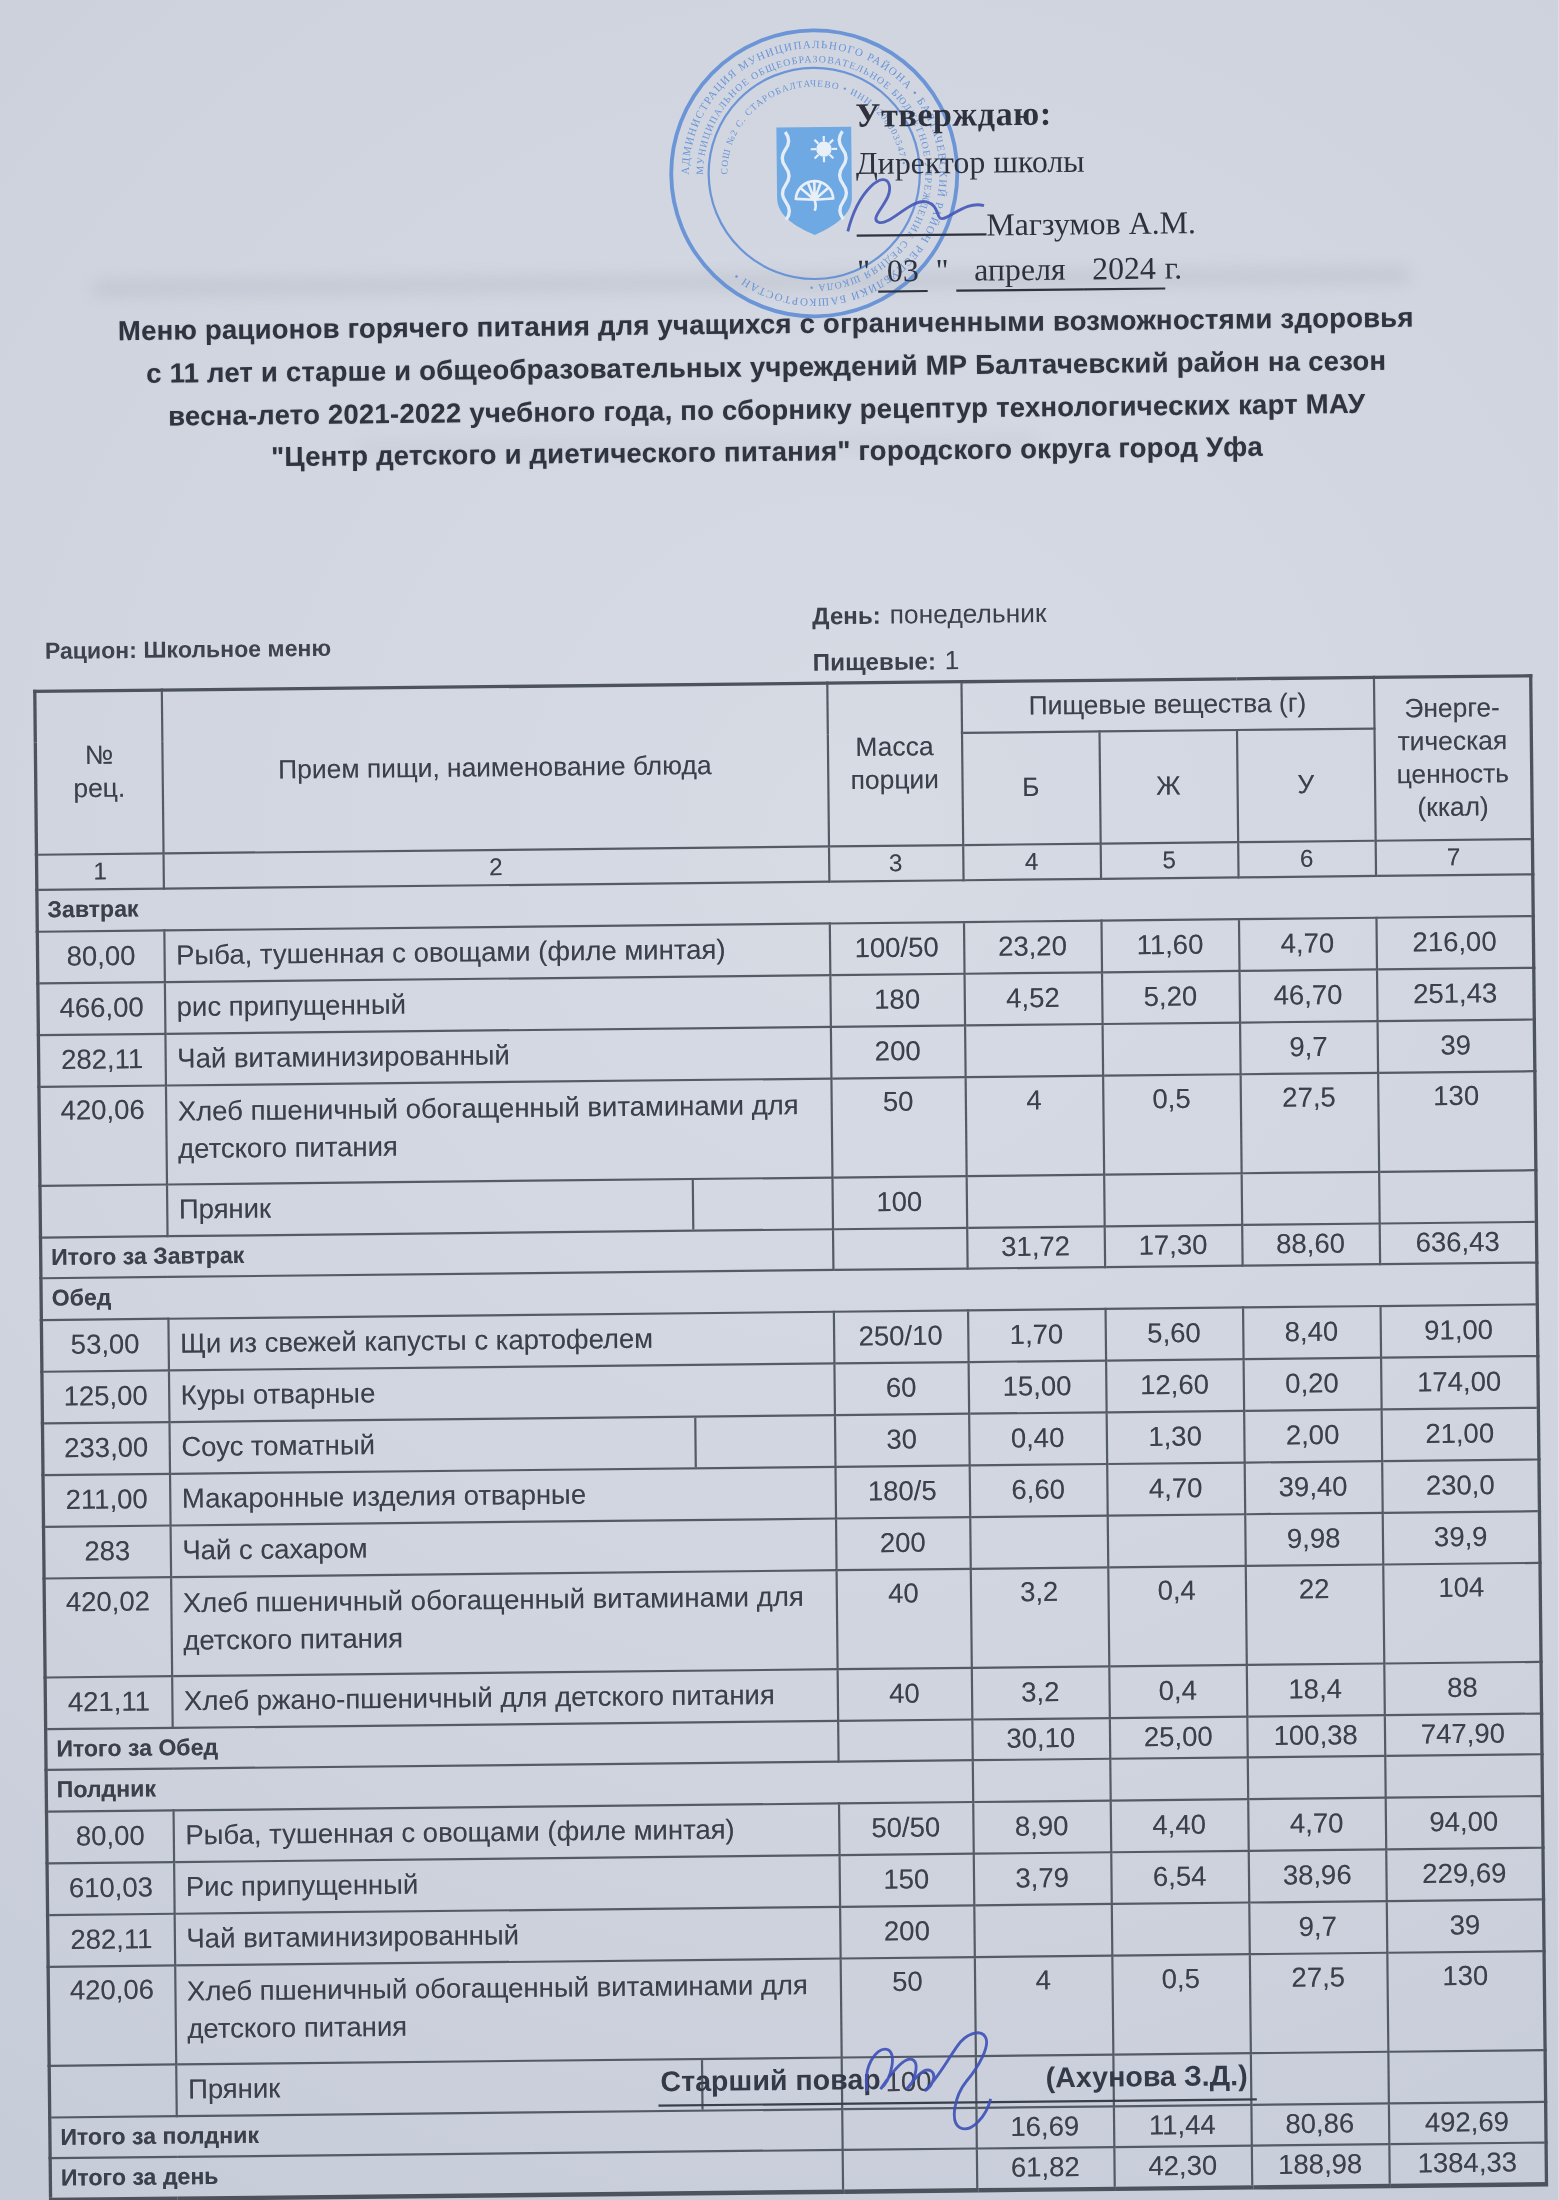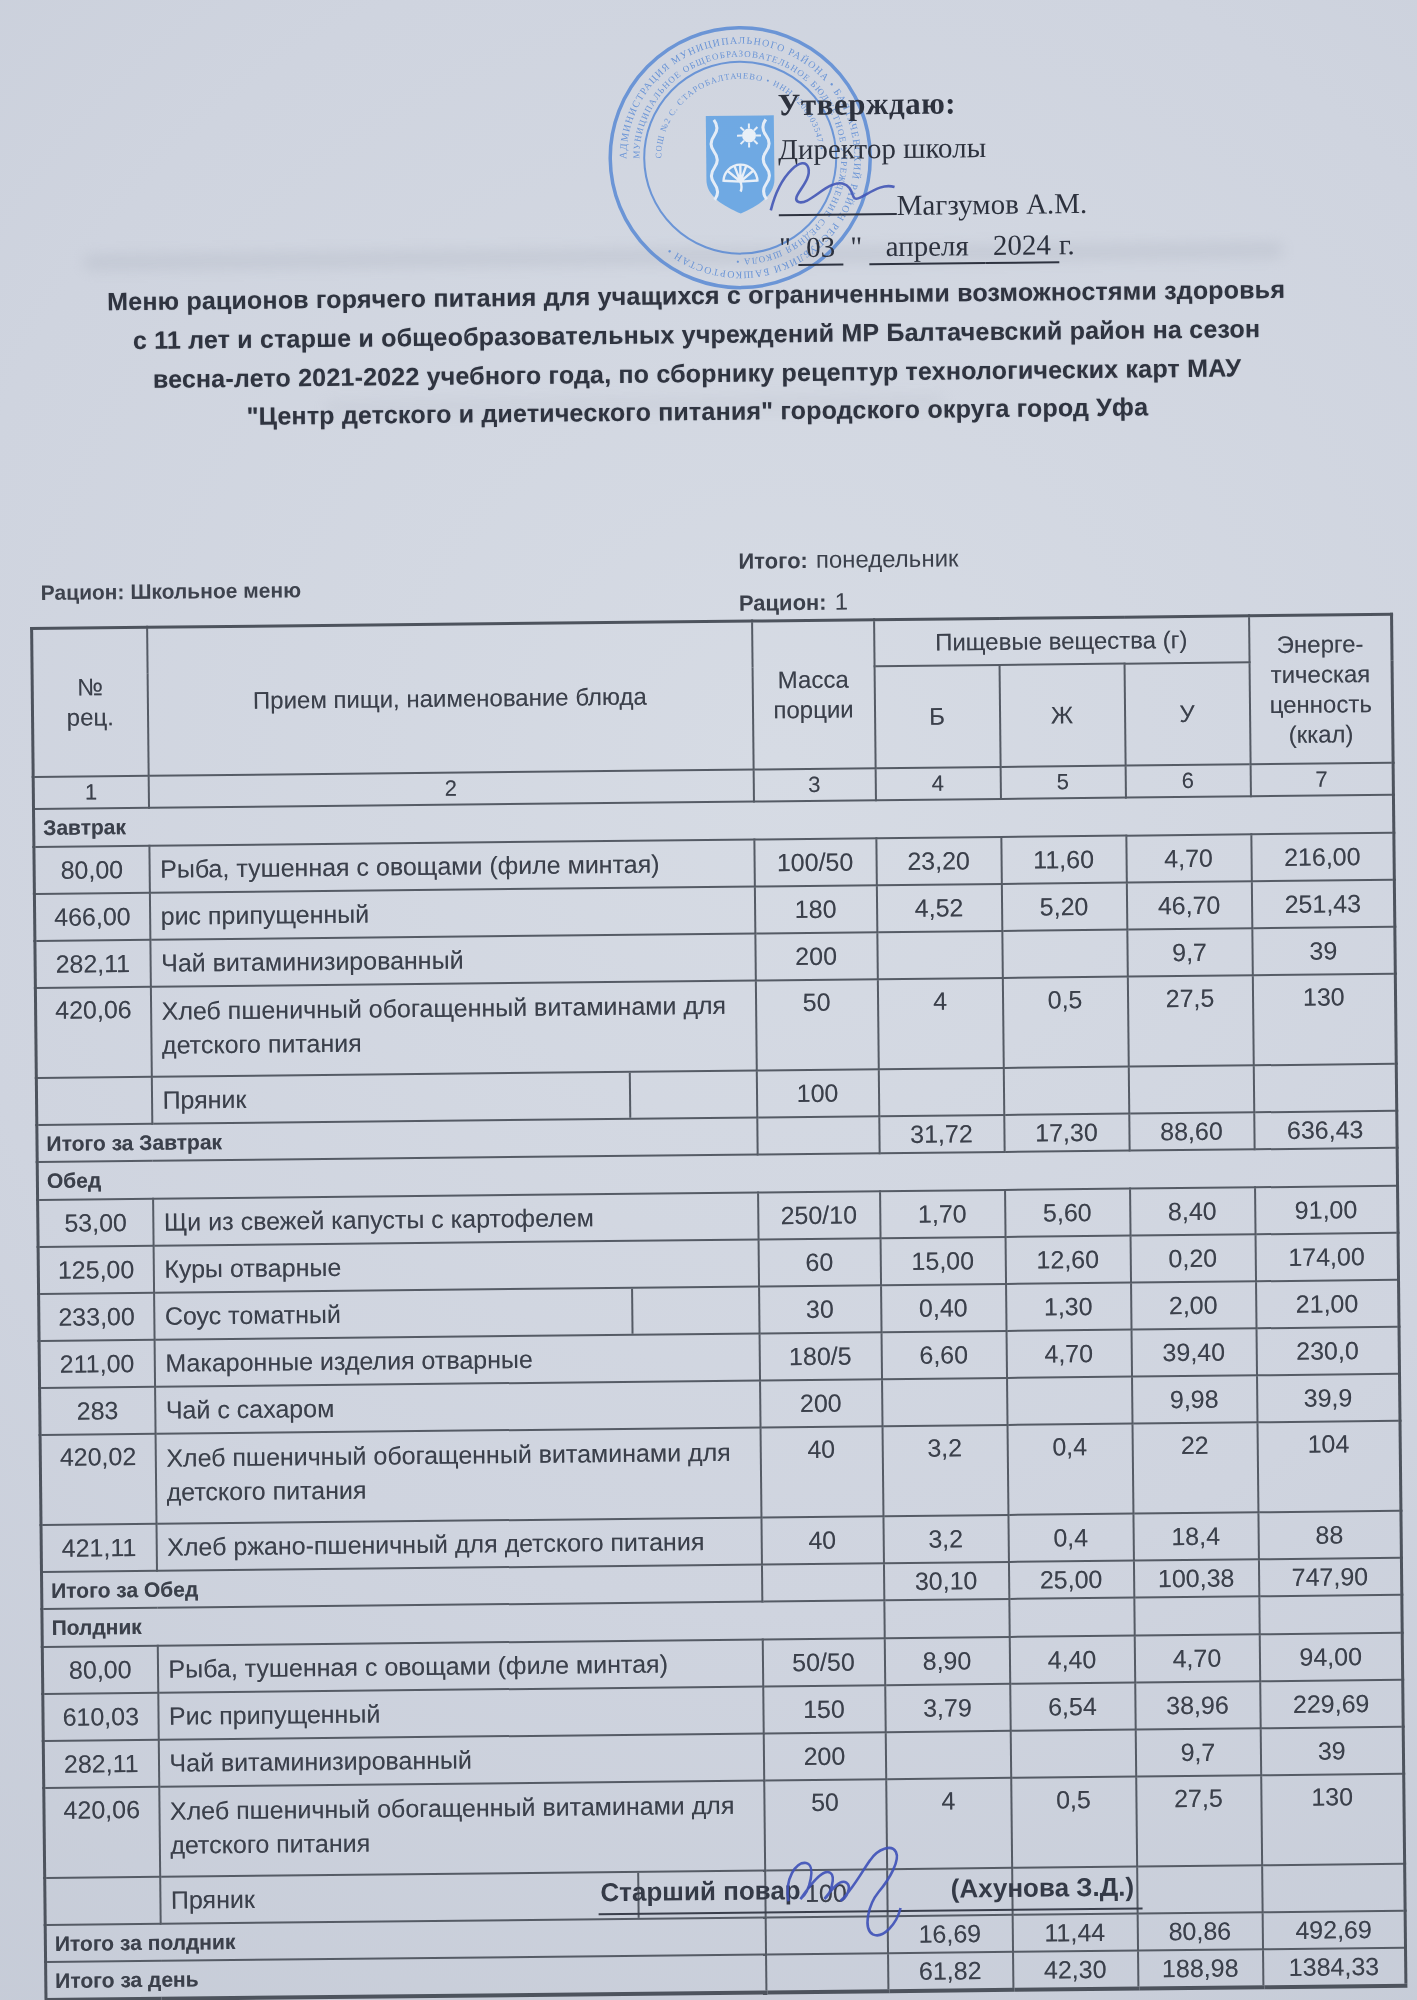--- a/index.html
+++ b/index.html
@@ -123,24 +123,24 @@
 
   <div class="title">
     <div>Меню рационов горячего питания для учащихся с ограниченными возможностями здоровья</div>
     <div>с 11 лет и старше  и  общеобразовательных учреждений МР Балтачевский район  на сезон</div>
     <div>весна-лето 2021-2022 учебного года, по сборнику рецептур технологических карт  МАУ</div>
     <div>"Центр детского и диетического питания"  городского округа город Уфа</div>
   </div>
 
   <div class="ration">Рацион: Школьное меню</div>
   <div class="day">
-    <span class="mlabel">Итого:</span><span class="mval">понедельник</span>
+    <span class="mlabel">День:</span><span class="mval">понедельник</span>
   </div>
   <div class="week">
-    <span class="mlabel">Рацион:</span><span class="mval">1</span>
+    <span class="mlabel">Пищевые:</span><span class="mval">1</span>
   </div>
 
   <table class="menu">
     <colgroup>
       <col style="width:115px">
         <col style="width:605px">
         <col style="width:122px">
       <col style="width:125px">
         <col style="width:125px">
         <col style="width:125px">

